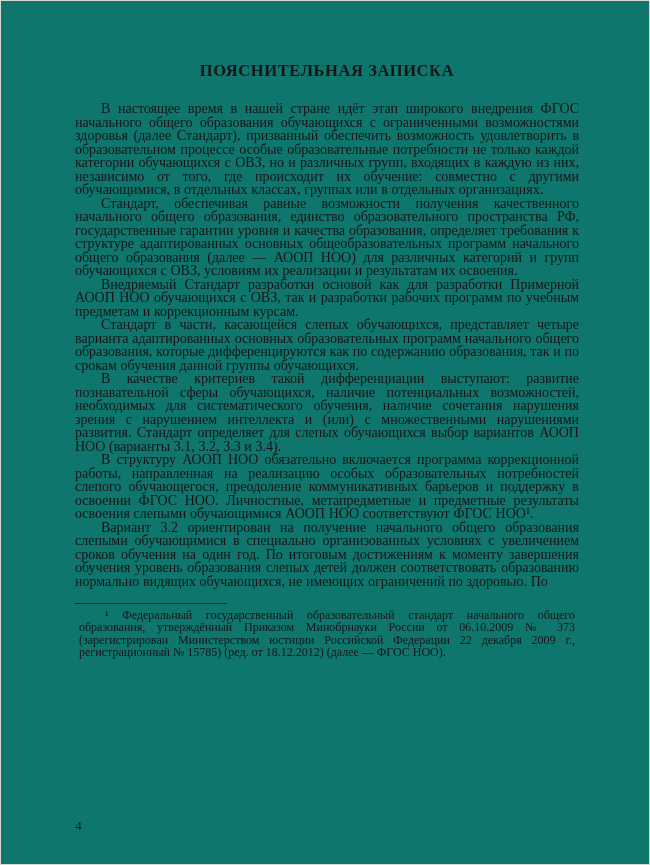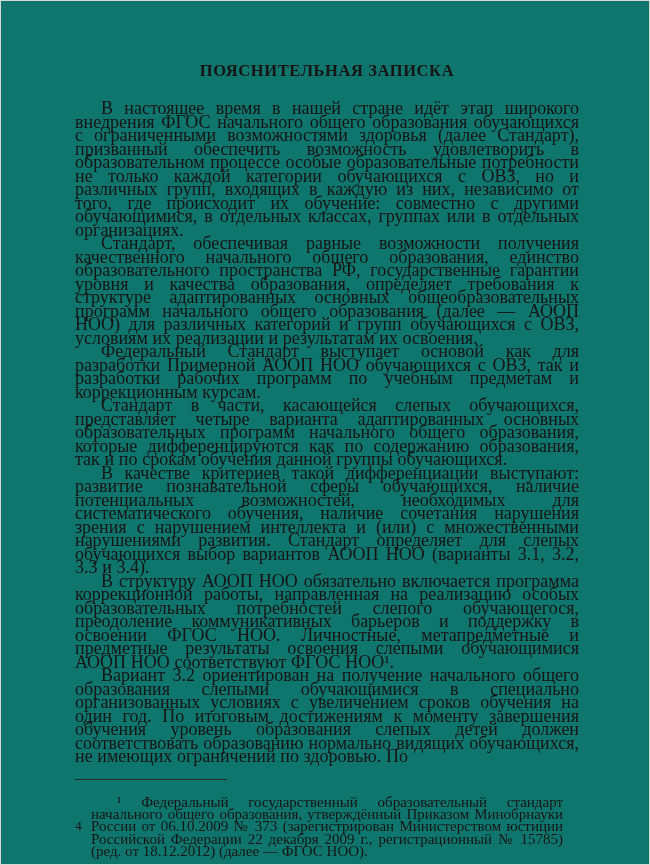--- a/index.html
+++ b/index.html
@@ -23,39 +23,39 @@
   }
   .title {
     font-size: 16.5px;
     font-weight: bold;
     text-align: center;
     letter-spacing: 0.6px;
     margin: 0 0 21px 0;
   }
   .body-text p {
     margin: 0;
-    font-size: 18px;
+    font-size: 14px;
     line-height: 13.5px;
     text-align: justify;
     text-indent: 26px;
     word-spacing: 0.2px;
   }
   .footnote-block {
     margin-top: 15px;
   }
   .footnote-rule {
     width: 152px;
     height: 0;
     border: none;
     border-top: 1px solid #2a2a2a;
     margin: 0 0 5px 0;
   }
   .footnote {
-    margin: 16px;
-    font-size: 15px;
+    margin: 4px;
+    font-size: 12px;
     line-height: 12.4px;
     text-align: justify;
     text-indent: 26px;
   }
   .page-number {
     position: absolute;
     left: 74px;
     bottom: 30px;
     font-size: 13.5px;
   }
@@ -63,21 +63,21 @@
 </head>
 <body>
 
 <div class="page">
 
   <h1 class="title">ПОЯСНИТЕЛЬНАЯ ЗАПИСКА</h1>
 
   <div class="body-text">
     <p>В настоящее время в нашей стране идёт этап широкого внедрения ФГОС начального общего образования обучающихся с ограниченными возможностями здоровья (далее Стандарт), призванный обеспечить возможность удовлетворить в образовательном процессе особые образовательные потребности не только каждой категории обучающихся с ОВЗ, но и различных групп, входящих в каждую из них, независимо от того, где происходит их обучение: совместно с другими обучающимися, в отдельных классах, группах или в отдельных организациях.</p>
     <p>Стандарт, обеспечивая равные возможности получения качественного начального общего образования, единство образовательного пространства РФ, государственные гарантии уровня и качества образования, определяет требования к структуре адаптированных основных общеобразовательных программ начального общего образования (далее — АООП НОО) для различных категорий и групп обучающихся с ОВЗ, условиям их реализации и результатам их освоения.</p>
-    <p>Федеральный Стандарт выступает основой как для разработки Примерной АООП НОО обучающихся с ОВЗ, так и разработки рабочих программ по учебным предметам и коррекционным курсам.</p>
+    <p>Внедряемый Стандарт разработки основой как для разработки Примерной АООП НОО обучающихся с ОВЗ, так и разработки рабочих программ по учебным предметам и коррекционным курсам.</p>
     <p>Стандарт в части, касающейся слепых обучающихся, представляет четыре варианта адаптированных основных образовательных программ начального общего образования, которые дифференцируются как по содержанию образования, так и по срокам обучения данной группы обучающихся.</p>
     <p>В качестве критериев такой дифференциации выступают: развитие познавательной сферы обучающихся, наличие потенциальных возможностей, необходимых для систематического обучения, наличие сочетания нарушения зрения с нарушением интеллекта и (или) с множественными нарушениями развития. Стандарт определяет для слепых обучающихся выбор вариантов АООП НОО (варианты 3.1, 3.2, 3.3 и 3.4).</p>
     <p>В структуру АООП НОО обязательно включается программа коррекционной работы, направленная на реализацию особых образовательных потребностей слепого обучающегося, преодоление коммуникативных барьеров и поддержку в освоении ФГОС НОО. Личностные, метапредметные и предметные результаты освоения слепыми обучающимися АООП НОО соответствуют ФГОС НОО¹.</p>
     <p>Вариант 3.2 ориентирован на получение начального общего образования слепыми обучающимися в специально организованных условиях с увеличением сроков обучения на один год. По итоговым достижениям к моменту завершения обучения уровень образования слепых детей должен соответствовать образованию нормально видящих обучающихся, не имеющих ограничений по здоровью. По</p>
   </div>
 
   <div class="footnote-block">
     <hr class="footnote-rule">
     <p class="footnote">¹ Федеральный государственный образовательный стандарт начального общего образования, утверждённый Приказом Минобрнауки России от 06.10.2009 № 373 (зарегистрирован Министерством юстиции Российской Федерации 22 декабря 2009 г., регистрационный № 15785) (ред. от 18.12.2012) (далее — ФГОС НОО).</p>
   </div>

